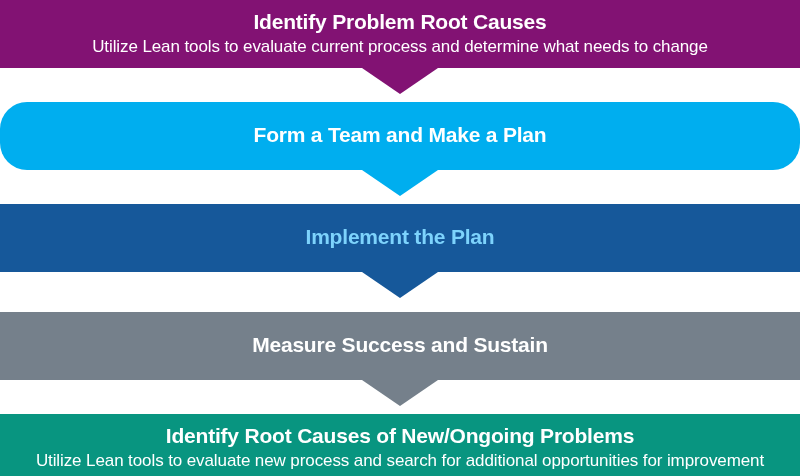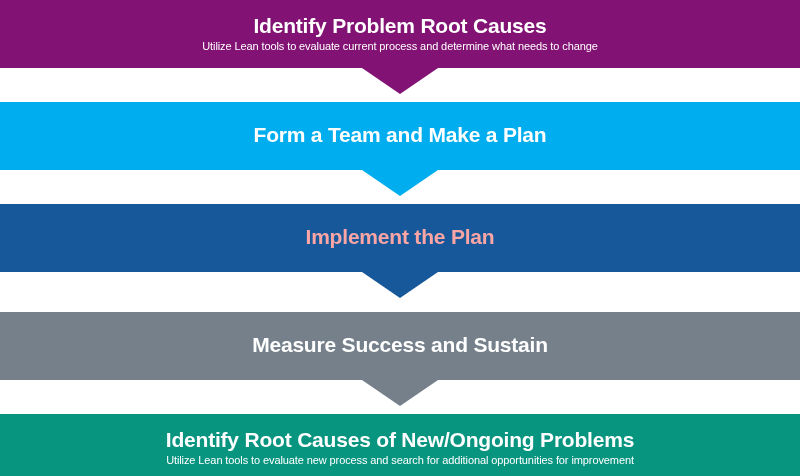--- a/index.html
+++ b/index.html
@@ -36,21 +36,21 @@
   }
   .band h2 {
     margin: 0 0 3px 0;
     font-size: 21px;
     font-weight: bold;
     line-height: 1.1;
     letter-spacing: -0.2px;
   }
   .band p {
     margin: 0;
-    font-size: 11px;
+    font-size: 17px;
     font-weight: normal;
     line-height: 1.25;
     letter-spacing: -0.1px;
   }
   .arrow {
     position: absolute;
     top: 68px;
     left: 50%;
     transform: translateX(-50%);
     width: 0;
@@ -68,28 +68,28 @@
 
   <section class="step">
     <div class="band" style="background: rgb(130, 18, 115); color: rgb(255, 255, 255);">
       <h2>Identify Problem Root Causes</h2>
       <p>Utilize Lean tools to evaluate current process and determine what needs to change</p>
     </div>
     <div class="arrow" style="border-top-color: rgb(130, 18, 115);"></div>
   </section>
 
   <section class="step">
-    <div class="band" style="background: rgb(0, 174, 239); color: rgb(255, 255, 255);">
+    <div class="band" style="background: rgb(0, 174, 239); color: rgb(255, 255, 255); border-radius: 27px;">
       <h2>Form a Team and Make a Plan</h2>
     </div>
     <div class="arrow" style="border-top-color: rgb(0, 174, 239);"></div>
   </section>
 
   <section class="step">
-    <div class="band" style="background: rgb(22, 88, 154); color: #fca5a5;">
+    <div class="band" style="background: rgb(22, 88, 154); color: #7dd3fc;">
       <h2>Implement the Plan</h2>
     </div>
     <div class="arrow" style="border-top-color: rgb(22, 88, 154);"></div>
   </section>
 
   <section class="step">
     <div class="band" style="background: rgb(117, 128, 139); color: rgb(255, 255, 255); margin-top: 40px;">
       <h2>Measure Success and Sustain</h2>
     </div>
     <div class="arrow" style="border-top-color: rgb(117, 128, 139);"></div>

